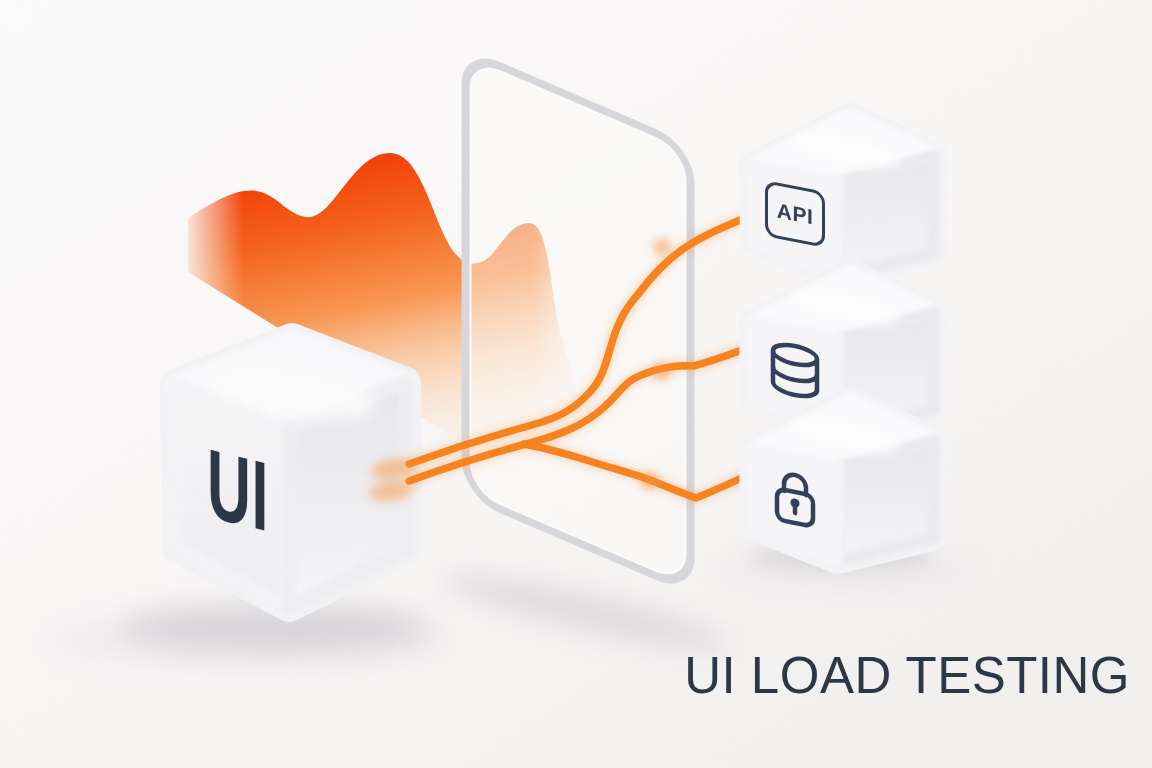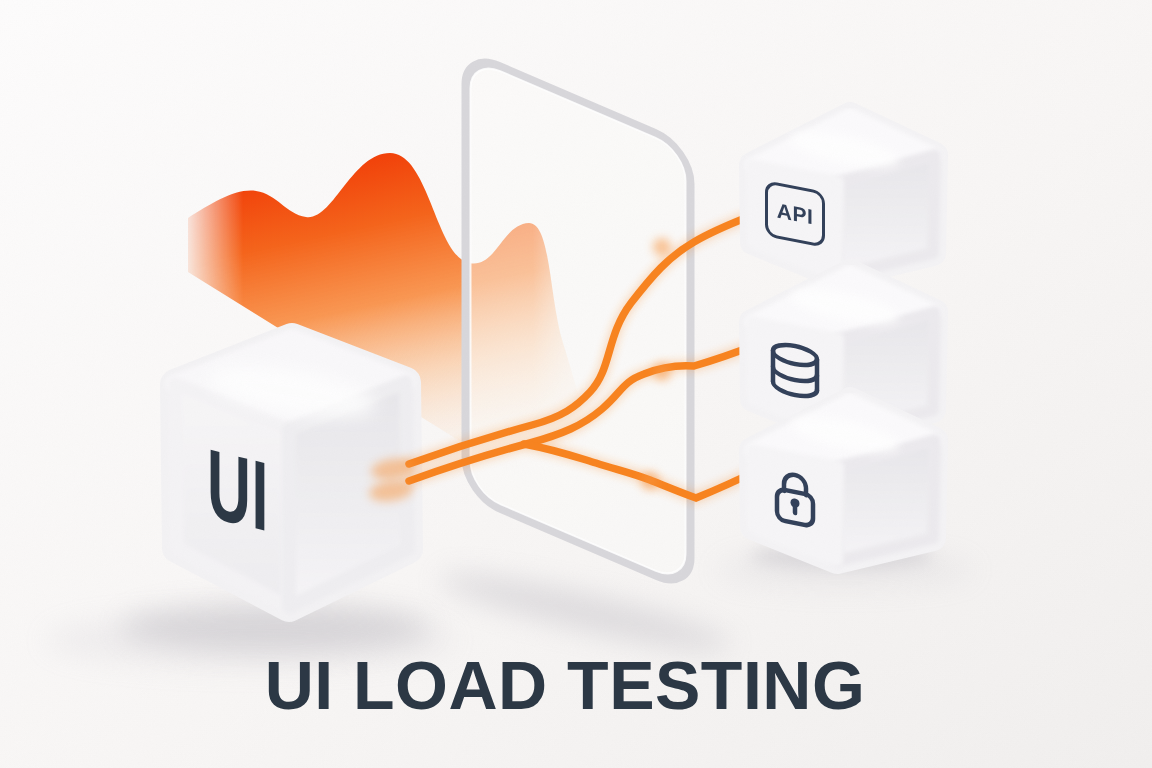--- a/index.html
+++ b/index.html
@@ -7,22 +7,22 @@
          font-family:"Liberation Sans",sans-serif;background:#faf9f8;}
   .stage svg{position:absolute;left:0;top:0;}
   .overlay{position:absolute;display:flex;align-items:center;justify-content:center;}
   .ui-label{left:168px;top:430px;width:140px;height:120px;
             transform:skewY(14deg) scaleX(0.62);
             font-size:98px;font-weight:700;letter-spacing:1px;color:var(--ink,#2C3845);}
   .api-badge{left:765px;top:186px;width:60px;height:56px;box-sizing:border-box;
              border:3.5px solid var(--icon-stroke,#33415A);border-radius:12px;
              transform:skewY(11deg);
              font-size:21px;font-weight:700;letter-spacing:.5px;color:var(--icon-stroke,#33415A);}
-  .title{left:0;top:646px;width:1130px;text-align:center;display:block;
-         font-size:68px;font-weight:700;letter-spacing:.5px;color:var(--ink,#2C3845);}
+  .title{left:0;top:646px;width:1130px;text-align:right;display:block;
+         font-size:51px;font-weight:400;letter-spacing:.5px;color:var(--ink,#2C3845);}
 </style>
 </head>
 <body>
 
 <div class="stage">
 
 <svg width="1152" height="768" viewBox="0 0 1152 768">
   <defs>
     <linearGradient id="bg" x1="0" y1="0" x2="1" y2="1">
       <stop offset="0" stop-color="#fdfcfc"></stop>

